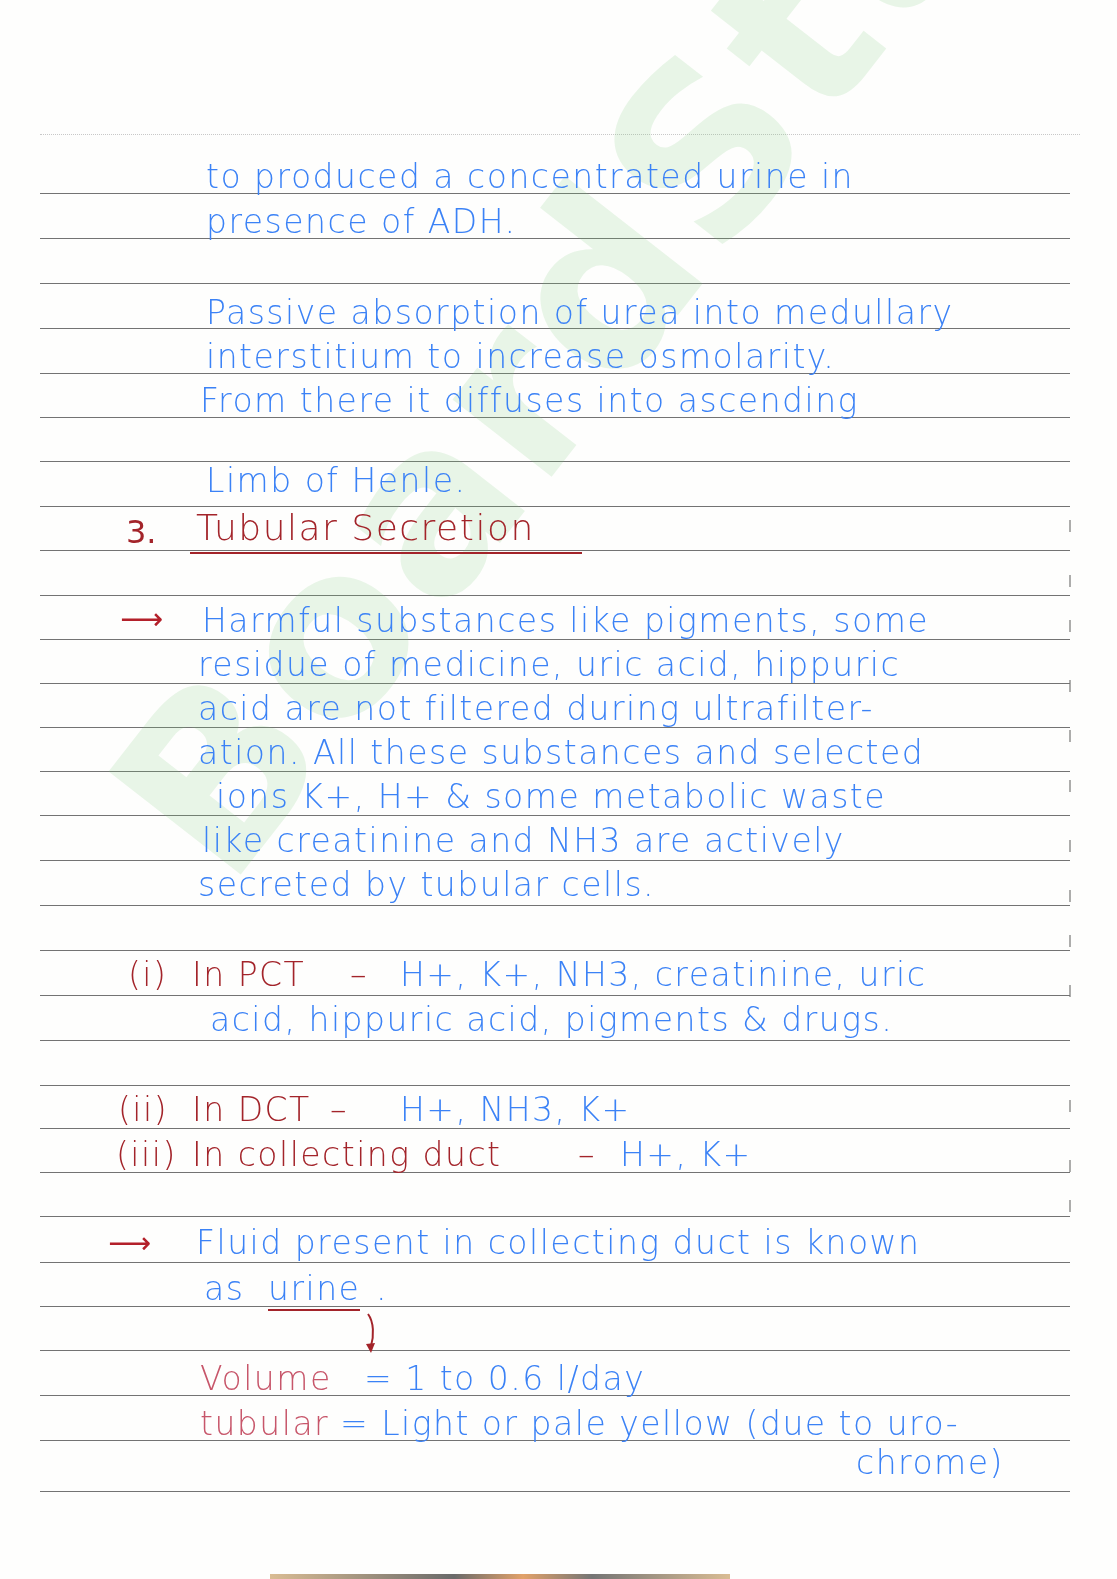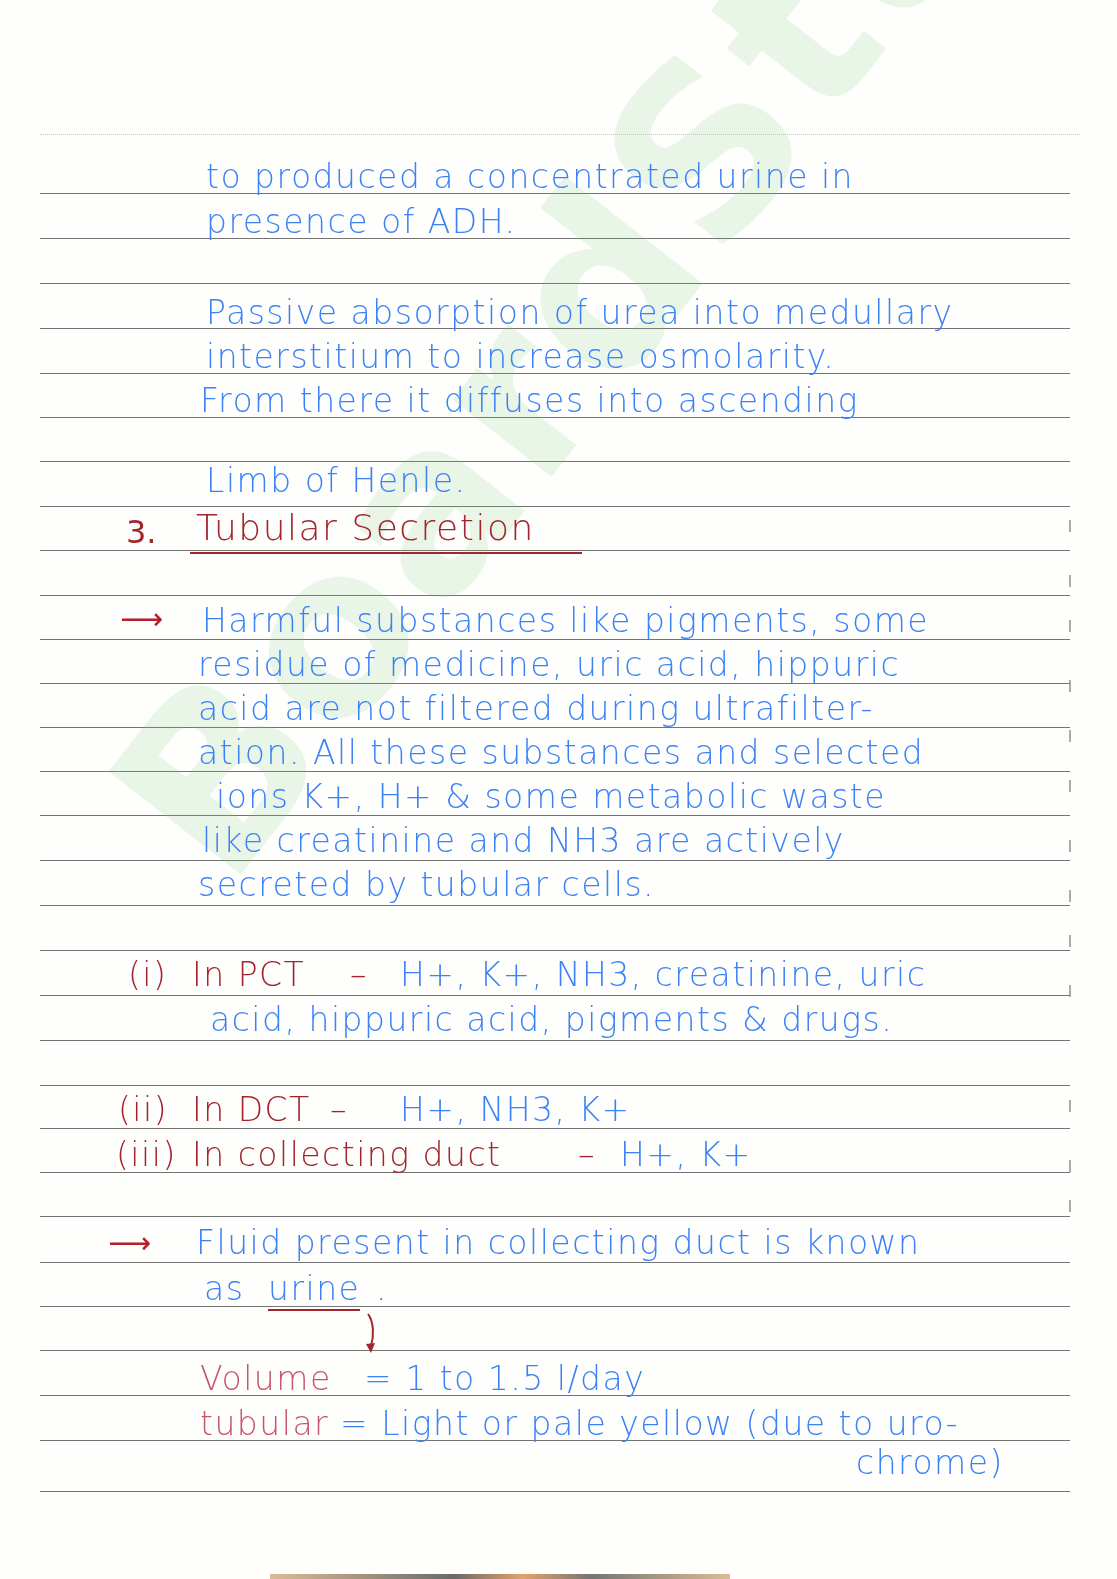--- a/index.html
+++ b/index.html
@@ -206,19 +206,19 @@
   <div class="line" style="left:192px; top:1272px;margin-left:12px;">as</div>
   <div class="line" style="left:268px; top:1272px; border-bottom:2px solid #a3242a; padding-bottom:4px;">urine</div>
   <div class="line" style="left:376px; top:1272px;">.</div>
 
   <svg class="curve-arrow" viewBox="0 0 18 42">
     <path d="M6 2 C12 10, 12 24, 9 34" stroke="#a3242a" stroke-width="2" fill="none"></path>
     <path d="M4 32 L9 41 L13 31 Z" fill="#a3242a"></path>
   </svg>
 
   <div class="line pink" style="left:200px; top:1362px;">Volume</div>
-  <div class="line" style="left:364px; top:1362px;">= 1 to 1.5 l/day</div>
+  <div class="line" style="left:364px; top:1362px;">= 1 to 0.6 l/day</div>
   <div class="line pink" style="left:200px; top:1407px;">tubular</div>
   <div class="line" style="left:340px; top:1407px;text-align:right;">= Light or pale yellow (due to uro-</div>
   <div class="line" style="left:856px; top:1446px;">chrome)</div>
 
   <div class="bottom-strip"></div>
 </div>
 
 </body></html>

